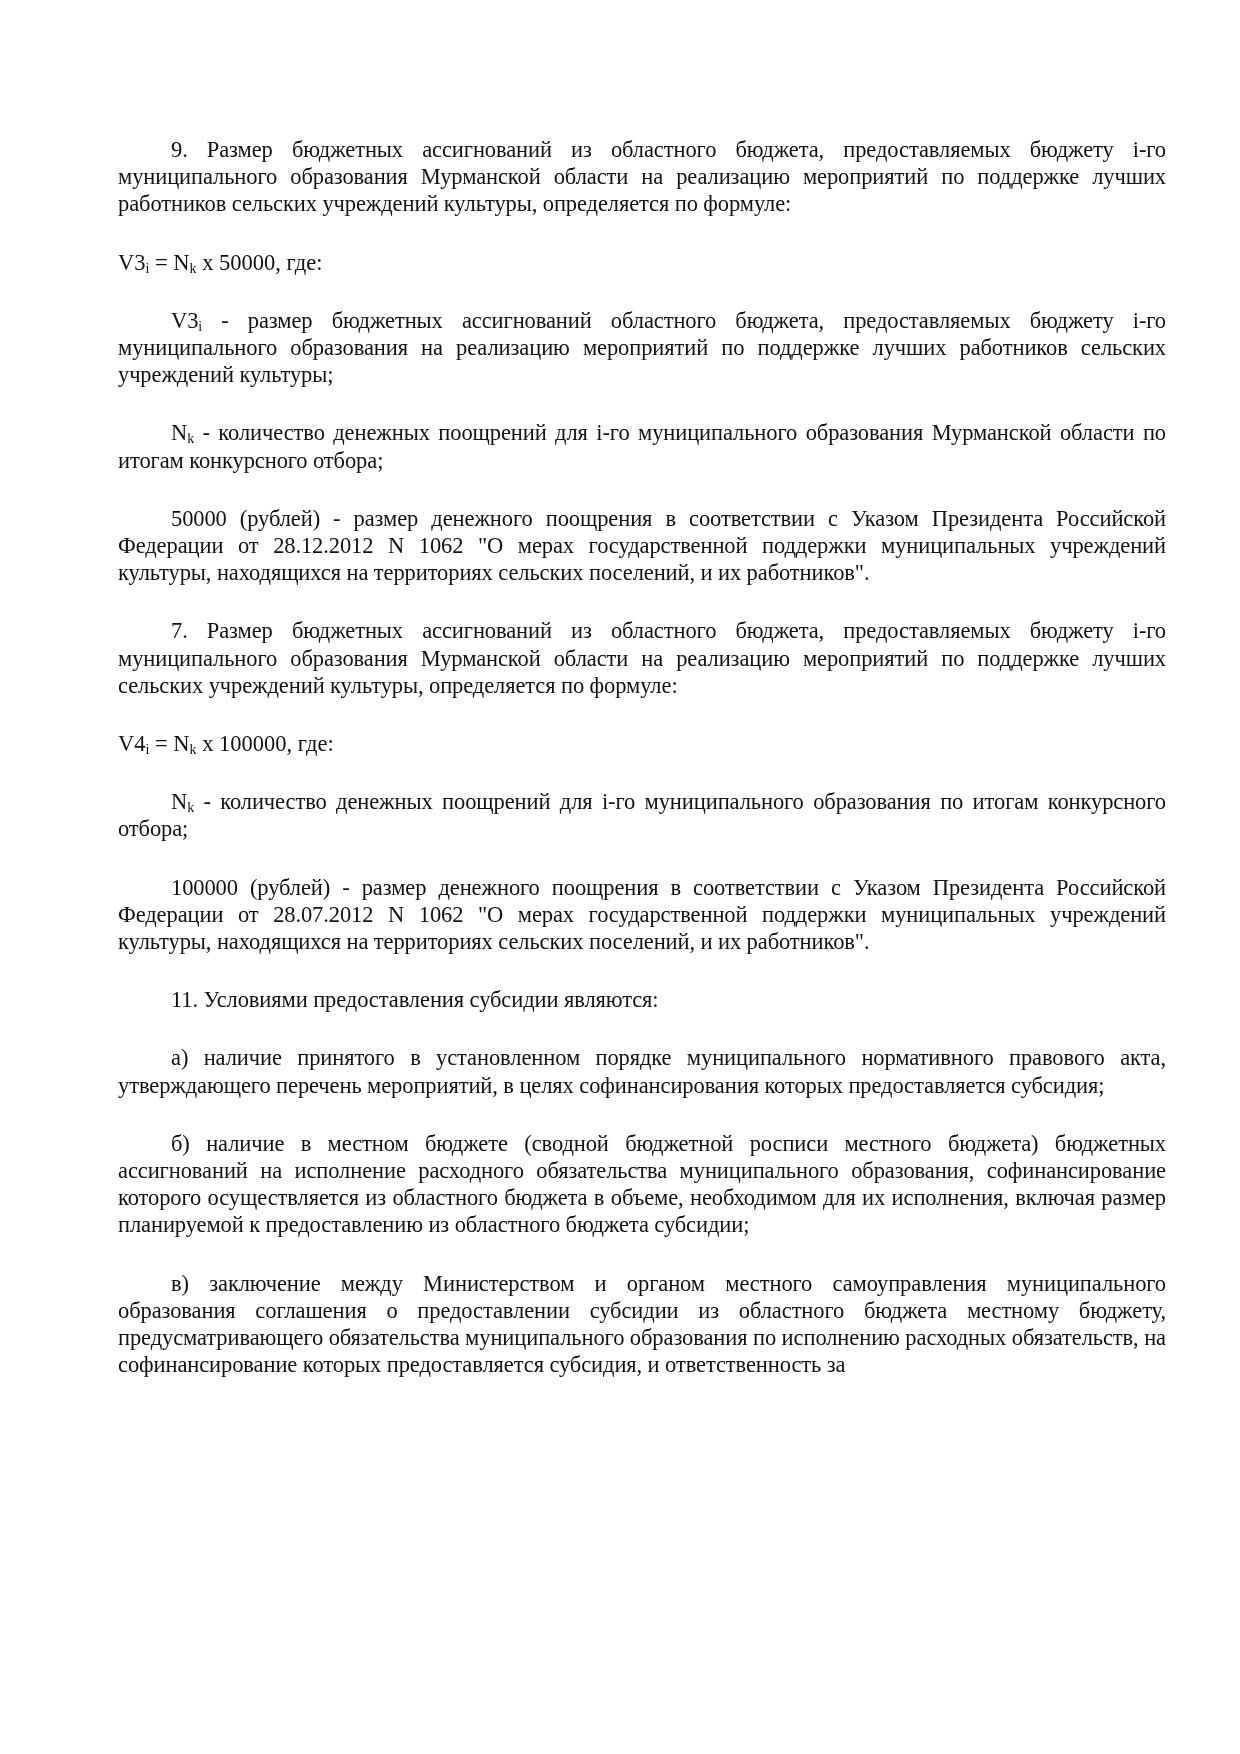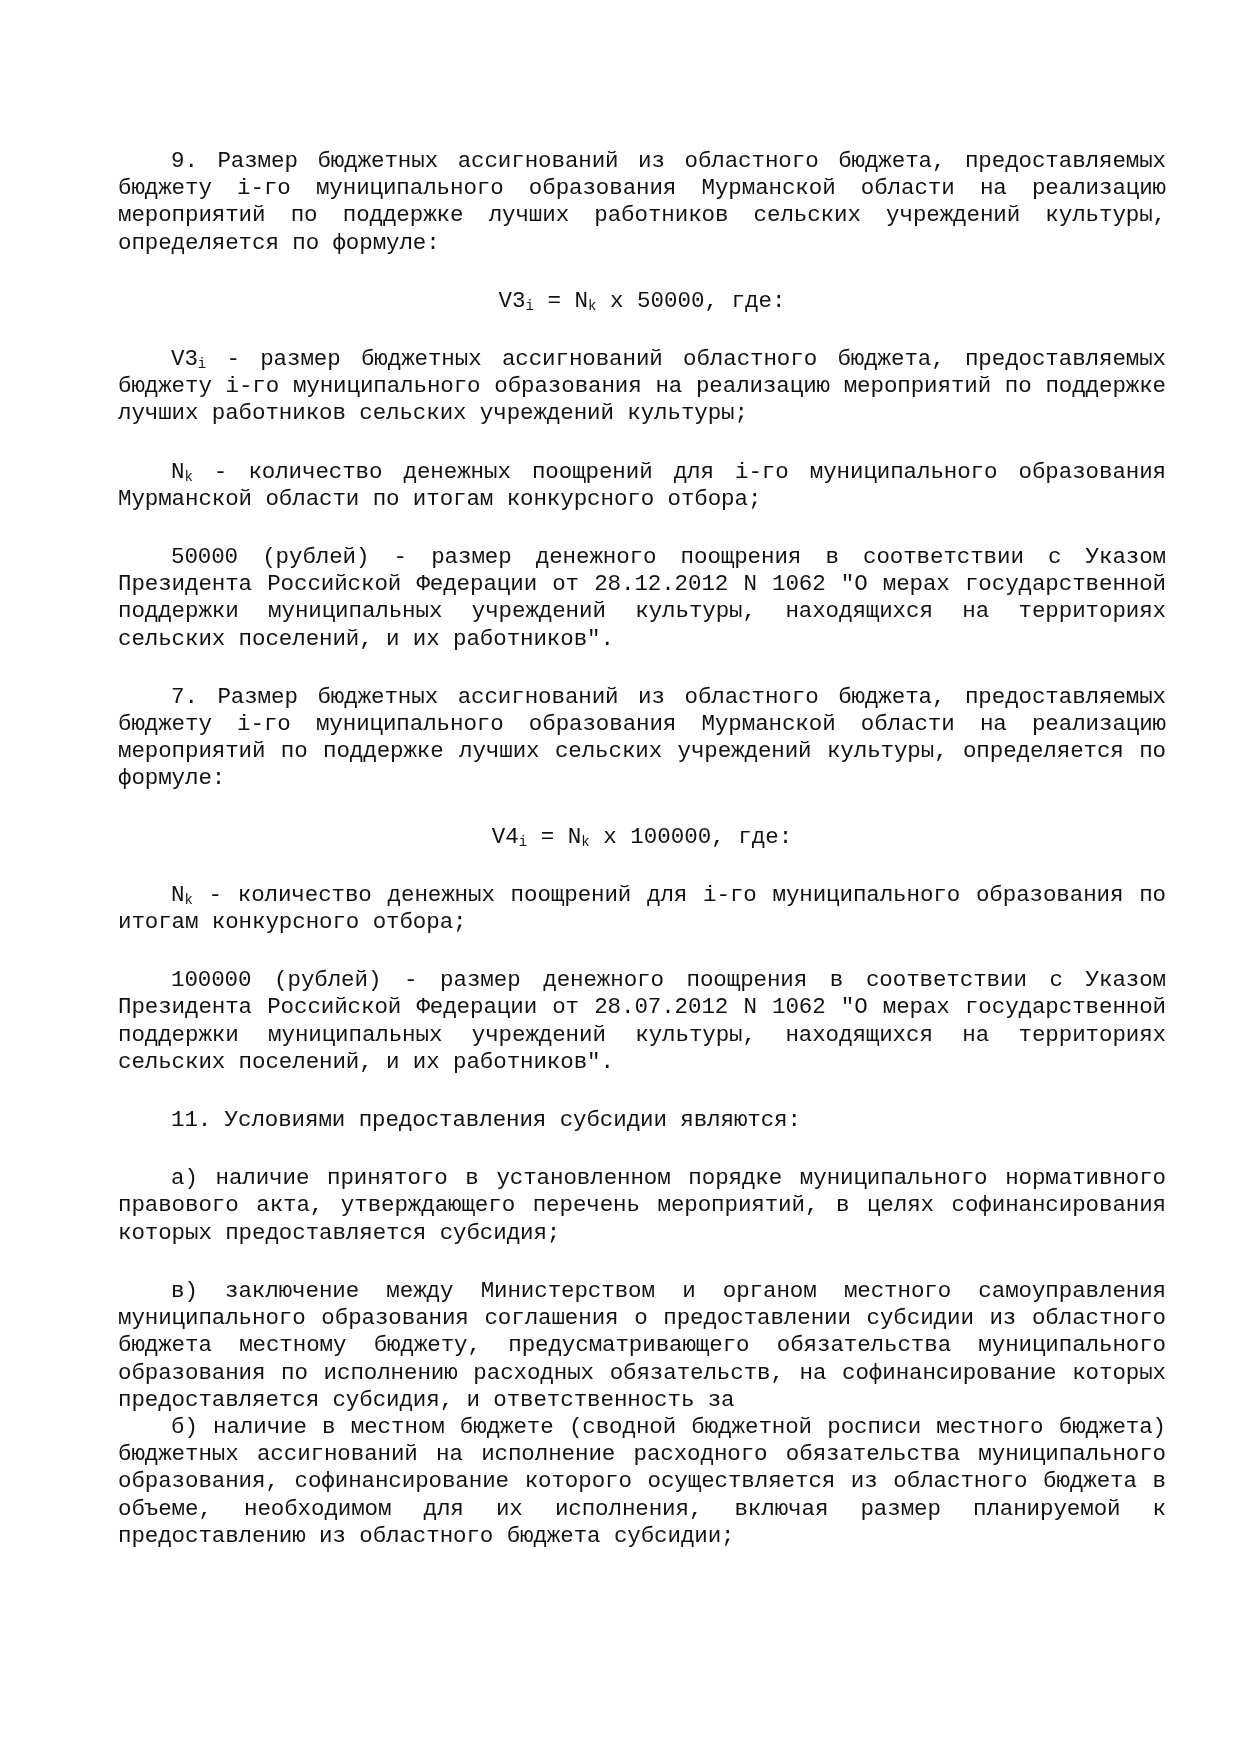--- a/index.html
+++ b/index.html
@@ -11,36 +11,35 @@
       width: 1240px;
       height: 1754px;
       position: relative;
       overflow: hidden;
       font-family: "Liberation Serif", "DejaVu Serif", serif;
       color: #111111;
     }
     .page {
       position: absolute;
       left: 118px;
-      top: 148px;
+      top: 136px;
       width: 1048px;
-      font-family: Liberation Mono, monospace;
     }
     .para {
       font-size: 22.5px;
       line-height: 27.2px;
       text-align: justify;
       text-indent: 53px;
       margin: 0 0 31px 0;
       letter-spacing: -0.1px;
     }
     .formula {
       font-size: 22.5px;
       line-height: 27.2px;
-      text-align: center;
+      text-align: left;
       margin: 0 0 31px 0;
       text-indent: 0;
     }
     sub {
       font-size: 14px;
       vertical-align: -3px;
       line-height: 0;
     }
     .p-last {
       margin-bottom: 0;
@@ -67,17 +66,17 @@
 
 
   <p class="para"><span>N</span><sub>k</sub><span> - количество денежных поощрений для i-го муниципального образования по итогам конкурсного отбора;</span></p>
 
   <p class="para">100000 (рублей) - размер денежного поощрения в соответствии с Указом Президента Российской Федерации от 28.07.2012 N 1062 "О мерах государственной поддержки муниципальных учреждений культуры, находящихся на территориях сельских поселений, и их работников".</p>
 
   <p class="para">11. Условиями предоставления субсидии являются:</p>
 
   <p class="para">а) наличие принятого в установленном порядке муниципального нормативного правового акта, утверждающего перечень мероприятий, в целях софинансирования которых предоставляется субсидия;</p>
 
+  <p class="para">б) наличие в местном бюджете (сводной бюджетной росписи местного бюджета) бюджетных ассигнований на исполнение расходного обязательства муниципального образования, софинансирование которого осуществляется из областного бюджета в объеме, необходимом для их исполнения, включая размер планируемой к предоставлению из областного бюджета субсидии;</p>
+
   <p class="para p-last">в) заключение между Министерством и органом местного самоуправления муниципального образования соглашения о предоставлении субсидии из областного бюджета местному бюджету, предусматривающего обязательства муниципального образования по исполнению расходных обязательств, на софинансирование которых предоставляется субсидия, и ответственность за</p>
-
-  <p class="para">б) наличие в местном бюджете (сводной бюджетной росписи местного бюджета) бюджетных ассигнований на исполнение расходного обязательства муниципального образования, софинансирование которого осуществляется из областного бюджета в объеме, необходимом для их исполнения, включая размер планируемой к предоставлению из областного бюджета субсидии;</p>
 
 </div>
 
 </body></html>

